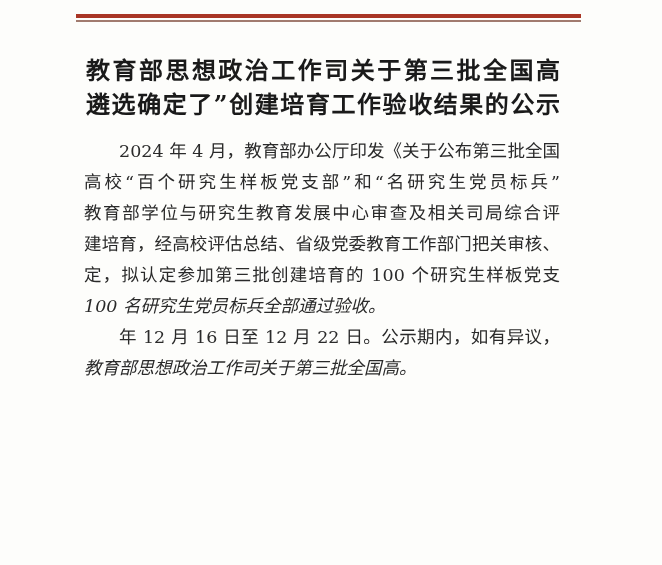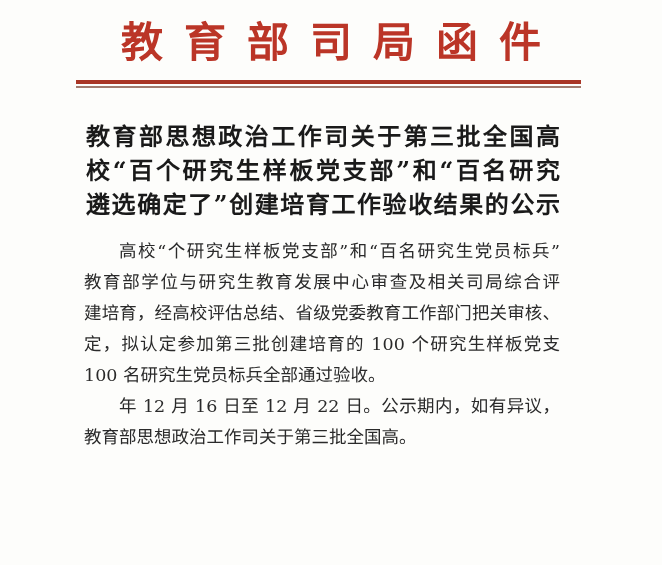--- a/index.html
+++ b/index.html
@@ -70,45 +70,42 @@
   }
   .para .line {
     line-height: 31px;
     height: 31px;
     overflow: hidden;
     text-align: justify;
     text-align-last: justify;
     text-justify: inter-character;
   }
   .para .line:first-child { text-indent: 2em; }
-  .para .line:last-child  { text-align-last: left; }
+  .para .line:last-child  { text-align-last: left; font-style: italic; }
 </style>
 </head>
 <body>
 
 <div class="page">
 
-  <div class="masthead">
-    <div class="masthead-title">教育部司局函件</div>
-  </div>
 
   <div class="rule-wrap">
     <div class="rule-thick"></div>
     <div class="rule-thin"></div>
   </div>
 
   <div class="doc-title">
       <div class="line">教育部思想政治工作司关于第三批全国高</div>
-      <div class="line">校“百个研究生样板党支部”和“百名研究</div>
       <div class="line">遴选确定了”创建培育工作验收结果的公示</div>
     </div>
 
   <div class="doc-body">
     <div class="para">
-        <div class="line">高校“个研究生样板党支部”和“百名研究生党员标兵”</div>
+        <div class="line">2024 年 4 月，教育部办公厅印发《关于公布第三批全国</div>
+        <div class="line">高校“百个研究生样板党支部”和“名研究生党员标兵”</div>
         <div class="line">教育部学位与研究生教育发展中心审查及相关司局综合评</div>
         <div class="line">建培育，经高校评估总结、省级党委教育工作部门把关审核、</div>
         <div class="line">定，拟认定参加第三批创建培育的 100 个研究生样板党支部、</div>
         <div class="line">100 名研究生党员标兵全部通过验收。</div>
       </div>
     <div class="para">
         <div class="line">年 12 月 16 日至 12 月 22 日。公示期内，如有异议，请与教</div>
         <div class="line">教育部思想政治工作司关于第三批全国高。</div>
       </div>
   </div>

